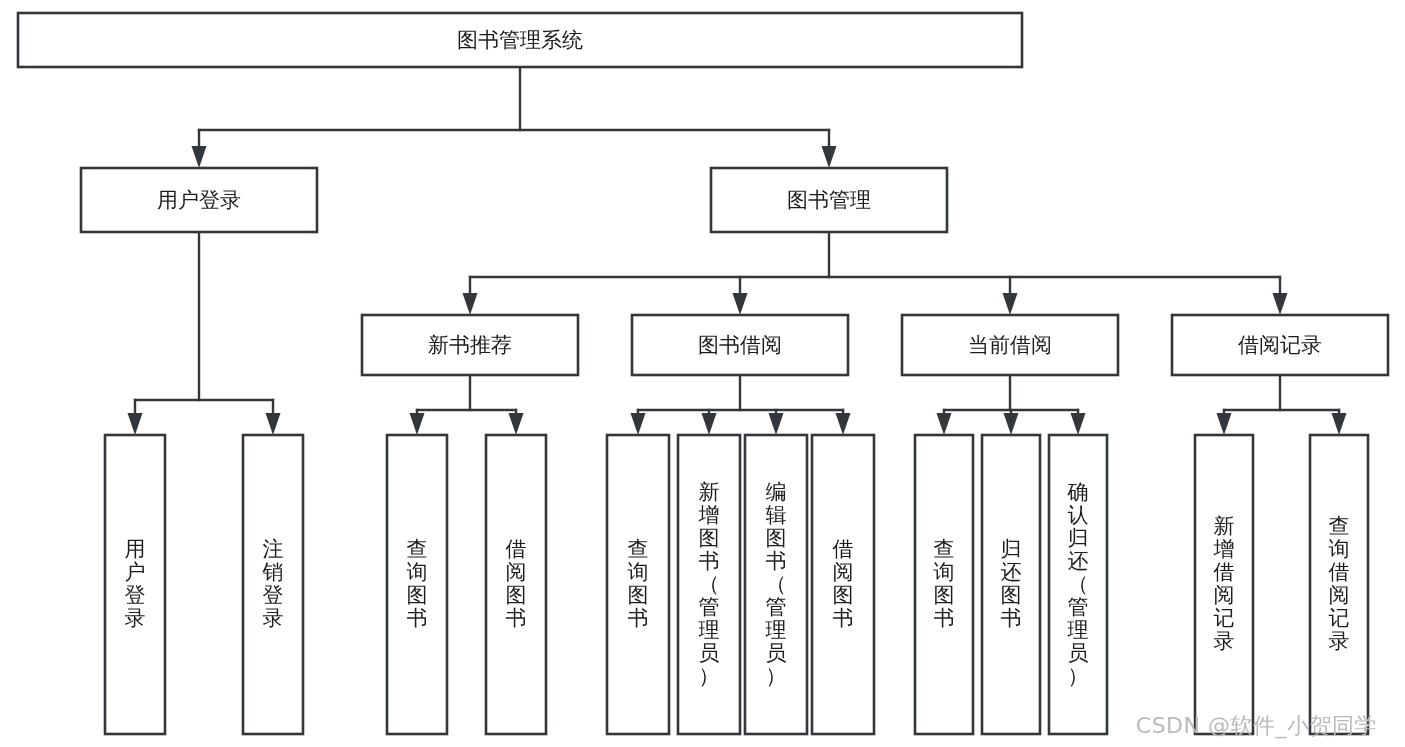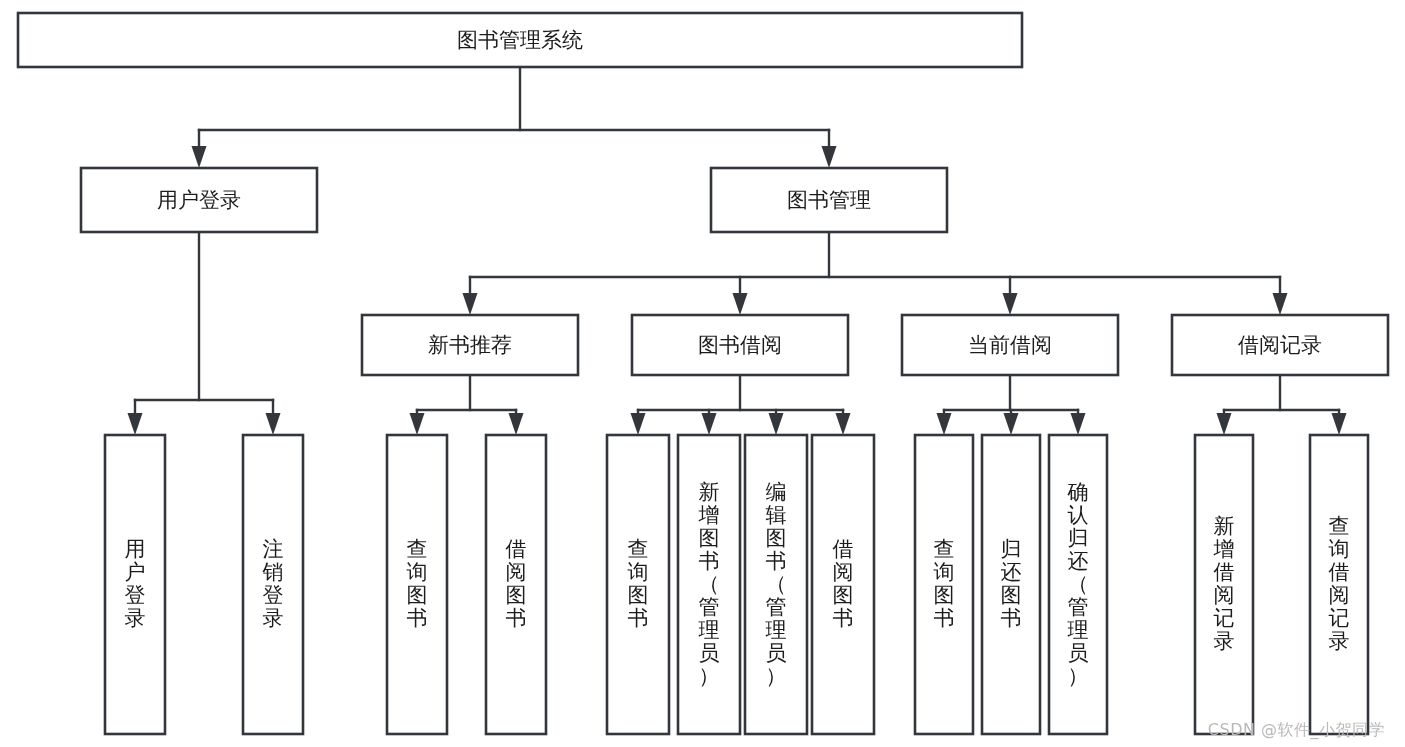--- a/index.html
+++ b/index.html
@@ -49,24 +49,24 @@
     dominant-baseline: middle;
   }
   .node-label-v {
     font-family: "DejaVu Sans", "Liberation Sans", sans-serif;
     font-size: 21px;
     fill: #1c1c1c;
     text-anchor: middle;
   }
   .watermark {
     position: absolute;
-    right: 20px;
+    right: 28px;
     bottom: 6px;
     font-family: "DejaVu Sans", "Liberation Sans", sans-serif;
-    font-size: 16px;
+    font-size: 22px;
     color: #b9b9b9;
     letter-spacing: 0.5px;
     white-space: nowrap;
     user-select: none;
   }
 </style>
 </head>
 <body>
 
 <div id="diagram-root">

